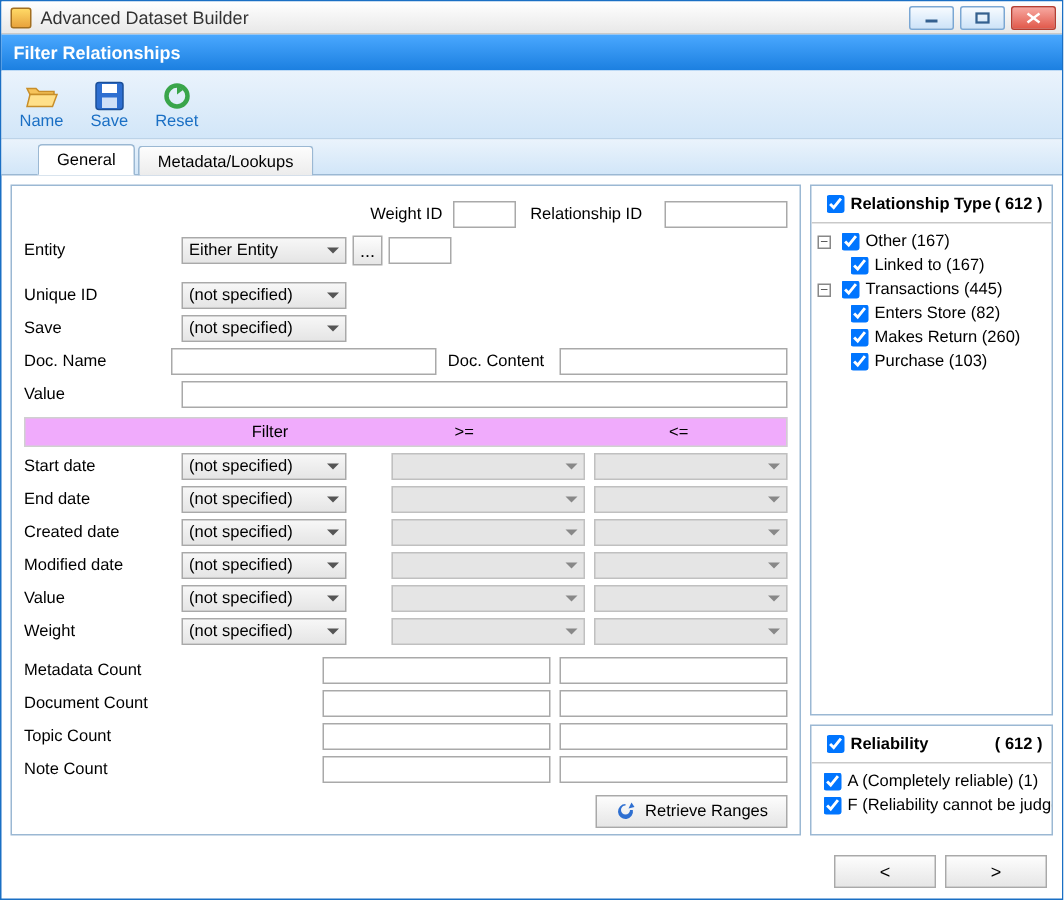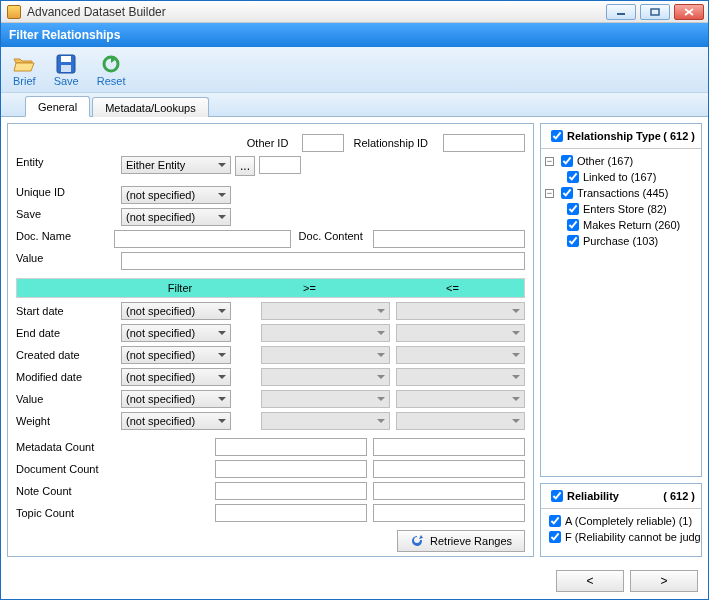--- a/index.html
+++ b/index.html
@@ -154,21 +154,21 @@
     margin-right: 3px;
     color:#555;
     cursor:pointer;
   }
   .cb {
     width:12px; height:12px;
     margin-right:4px;
     vertical-align:middle;
   }
   
-  .row { display:flex; align-items:flex-start; height:22px; }
+  .row { display:flex; align-items:center; height:22px; }
   .lbl { width: 105px; }
   .sel, .txt {
     height: 18px;
     border: 1px solid #a9a9a9;
     background: #fff;
     font-size: 11px;
     padding: 0 4px;
   }
   .sel {
     width: 90px;
@@ -189,21 +189,21 @@
     margin-left:4px;
     display:flex; align-items:center; justify-content:center;
     font-size:12px; cursor:pointer;
   }
   .txt-sm { width: 56px; }
   .txt-lg { flex:1; }
   .section-break { height:4px; }
   .filter-header {
     display:flex; align-items:center; height:20px;
     border:1px solid #d0d0d0;
-    background:#5eead4;
+    background:#f0abfc;
     margin: 4px 0 2px 0;
   }
   .filter-header .c1 { width:105px; }
   .filter-header .c2 { width:116px; text-align:center;}
   .filter-header .c3 { flex:1; text-align:center; }
   .filter-header .c4 { flex:1; text-align:center; }
   .grid3 { display:flex; align-items:center; height:22px; gap:0; }
   .grid3 .lbl { width:105px; }
   .grid3 .sel { width:110px; margin-right:30px;}
   .grid3 .ph {
@@ -285,21 +285,21 @@
   <div class="subtitlebar">Filter Relationships</div>
 
   <div class="toolbar">
     <div class="tool">
       <div class="glyph">
         <svg width="22" height="18" viewBox="0 0 22 18">
             <path d="M1 4h6l2 2h10v2H3z" fill="#f6c35a" stroke="#c88e2a"></path>
             <path d="M3 8h18l-3 8H1z" fill="#ffe08a" stroke="#c88e2a"></path>
           </svg>
       </div>
-      <span>Brief</span>
+      <span>Name</span>
     </div>
     <div class="tool">
       <div class="glyph">
         <svg width="20" height="20" viewBox="0 0 20 20">
             <rect x="1" y="1" width="18" height="18" rx="2" fill="#2e6fd1" stroke="#1b4f99"></rect>
             <rect x="5" y="2" width="10" height="6" fill="#fff"></rect>
             <rect x="5" y="11" width="10" height="7" fill="#cfe0f7"></rect>
           </svg>
       </div>
       <span>Save</span>
@@ -319,21 +319,21 @@
     <div class="tab active">General</div>
     <div class="tab">Metadata/Lookups</div>
   </div>
 
   <div class="body">
 
     <div class="left">
 
       <div class="toprow">
         <div class="gap" style="width:232px"></div>
-        <div class="lbl2" style="width:55px">Other ID</div>
+        <div class="lbl2" style="width:55px">Weight ID</div>
         <input class="txt txt-sm" style="width: 42px;">
         <div style="width:10px"></div>
         <div class="lbl2" style="width:90px">Relationship ID</div>
         <input class="txt" style="width: 82px;">
       </div>
 
       <div class="row">
         <div class="lbl">Entity</div>
         <div class="sel wide">
             <span>Either Entity</span>
@@ -433,26 +433,26 @@
         <div class="lbl">Metadata Count</div>
         <input class="txt" style="">
         <input class="txt" style="">
       </div>
       <div class="grid2">
         <div class="lbl">Document Count</div>
         <input class="txt" style="">
         <input class="txt" style="">
       </div>
       <div class="grid2">
+        <div class="lbl">Topic Count</div>
+        <input class="txt" style="">
+        <input class="txt" style="">
+      </div>
+      <div class="grid2">
         <div class="lbl">Note Count</div>
-        <input class="txt" style="">
-        <input class="txt" style="">
-      </div>
-      <div class="grid2">
-        <div class="lbl">Topic Count</div>
         <input class="txt" style="">
         <input class="txt" style="">
       </div>
 
       <div class="retrieve">
         <div class="btn">
           <svg width="14" height="14" viewBox="0 0 14 14">
               <path d="M7 2a5 5 0 1 0 4.9 4H10a3 3 0 1 1-3-3V2z" fill="#2e6fd1"></path>
               <path d="M11 1l2 3-4 1z" fill="#2e6fd1"></path>
             </svg>

